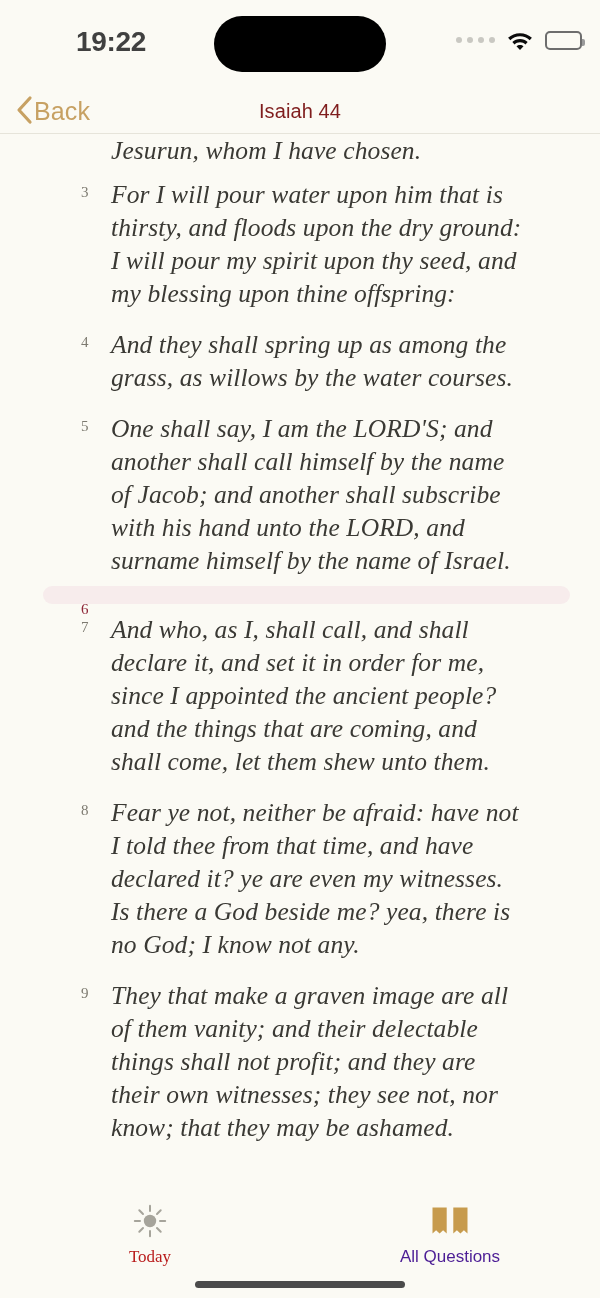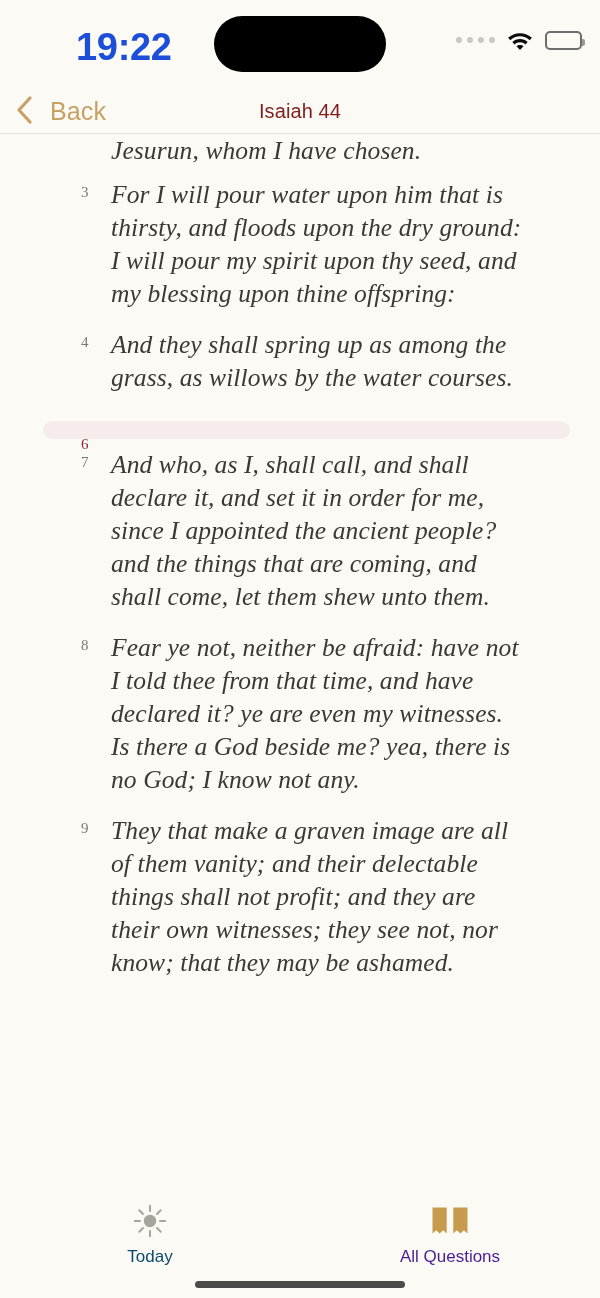--- a/index.html
+++ b/index.html
@@ -21,23 +21,23 @@
   
   #status-bar {
     position:relative;
     height:88px;
     width:100%;
     background:#fbfaf4;
   }
   #status-time {
     position:absolute;
     left:76px; top:26px;
-    font-size:38px;
+    font-size:28px;
     font-weight:700;
-    color:#1d4ed8;
+    color:#404040;
     letter-spacing:-0.3px;
     font-family:"Liberation Sans", sans-serif;
   }
   #dynamic-island {
     position:absolute;
     left:214px; top:16px;
     width:172px; height:56px;
     background:#000;
     border-radius:28px;
   }
@@ -83,21 +83,21 @@
     width:100%;
     background:#fbfaf4;
     border-bottom:1px solid #e6e4da;
   }
   #back-button {
     position:absolute;
     left:16px; top:0;
     height:46px;
     display:flex;
     align-items:center;
-    gap:16px;
+    gap:0;
     cursor:pointer;
   }
   #back-chevron { display:block; margin-top:1px; }
   #back-label {
     font-size:25px;
     color:#c7a163;
     font-family:"Liberation Sans", sans-serif;
     letter-spacing:0.1px;
   }
   #nav-title {
@@ -183,21 +183,21 @@
     display:flex;
     flex-direction:column;
     align-items:center;
     gap:9px;
     cursor:pointer;
   }
   .tab-label {
     font-size:17px;
     font-family:"Liberation Sans", sans-serif;
   }
-  .tab-item.inactive .tab-label { color:#0c4a6e; }
+  .tab-item.inactive .tab-label { color:#b91c1c;font-family:Liberation Serif, serif; }
   .tab-item.active .tab-label { color:#4c1d95; }
   .tab-icon { height:34px; display:flex; align-items:center; justify-content:center; }
 
   #home-indicator {
     position:absolute;
     left:50%;
     transform:translateX(-50%);
     bottom:10px;
     width:210px;
     height:7px;
@@ -248,21 +248,21 @@
       <span id="back-label">Back</span>
     </div>
     <div id="nav-title">Isaiah 44</div>
   </div>
 
   <div id="verse-scroll">
     <div id="verse-list">
         <div class="verse partial"><span class="verse-text">Jesurun, whom I have chosen.</span></div>
         <div class="verse"><span class="verse-num">3</span><span class="verse-text">For I will pour water upon him that is thirsty, and floods upon the dry ground: I will pour my spirit upon thy seed, and my blessing upon thine offspring:</span></div>
         <div class="verse"><span class="verse-num">4</span><span class="verse-text">And they shall spring up as among the grass, as willows by the water courses.</span></div>
-        <div class="verse"><span class="verse-num">5</span></div>
+        <div class="verse"><span class="verse-num">5</span><span class="verse-text">One shall say, I am the LORD'S; and another shall call himself by the name of Jacob; and another shall subscribe with his hand unto the LORD, and surname himself by the name of Israel.</span></div>
         <div class="verse highlight"><span class="verse-num">6</span></div>
         <div class="verse"><span class="verse-num">7</span><span class="verse-text">And who, as I, shall call, and shall declare it, and set it in order for me, since I appointed the ancient people? and the things that are coming, and shall come, let them shew unto them.</span></div>
         <div class="verse"><span class="verse-num">8</span><span class="verse-text">Fear ye not, neither be afraid: have not I told thee from that time, and have declared it? ye are even my witnesses. Is there a God beside me? yea, there is no God; I know not any.</span></div>
         <div class="verse"><span class="verse-num">9</span><span class="verse-text">They that make a graven image are all of them vanity; and their delectable things shall not profit; and they are their own witnesses; they see not, nor know; that they may be ashamed.</span></div>
       </div>
   </div>
 
   <div id="tab-bar">
 
     <div class="tab-item inactive">

